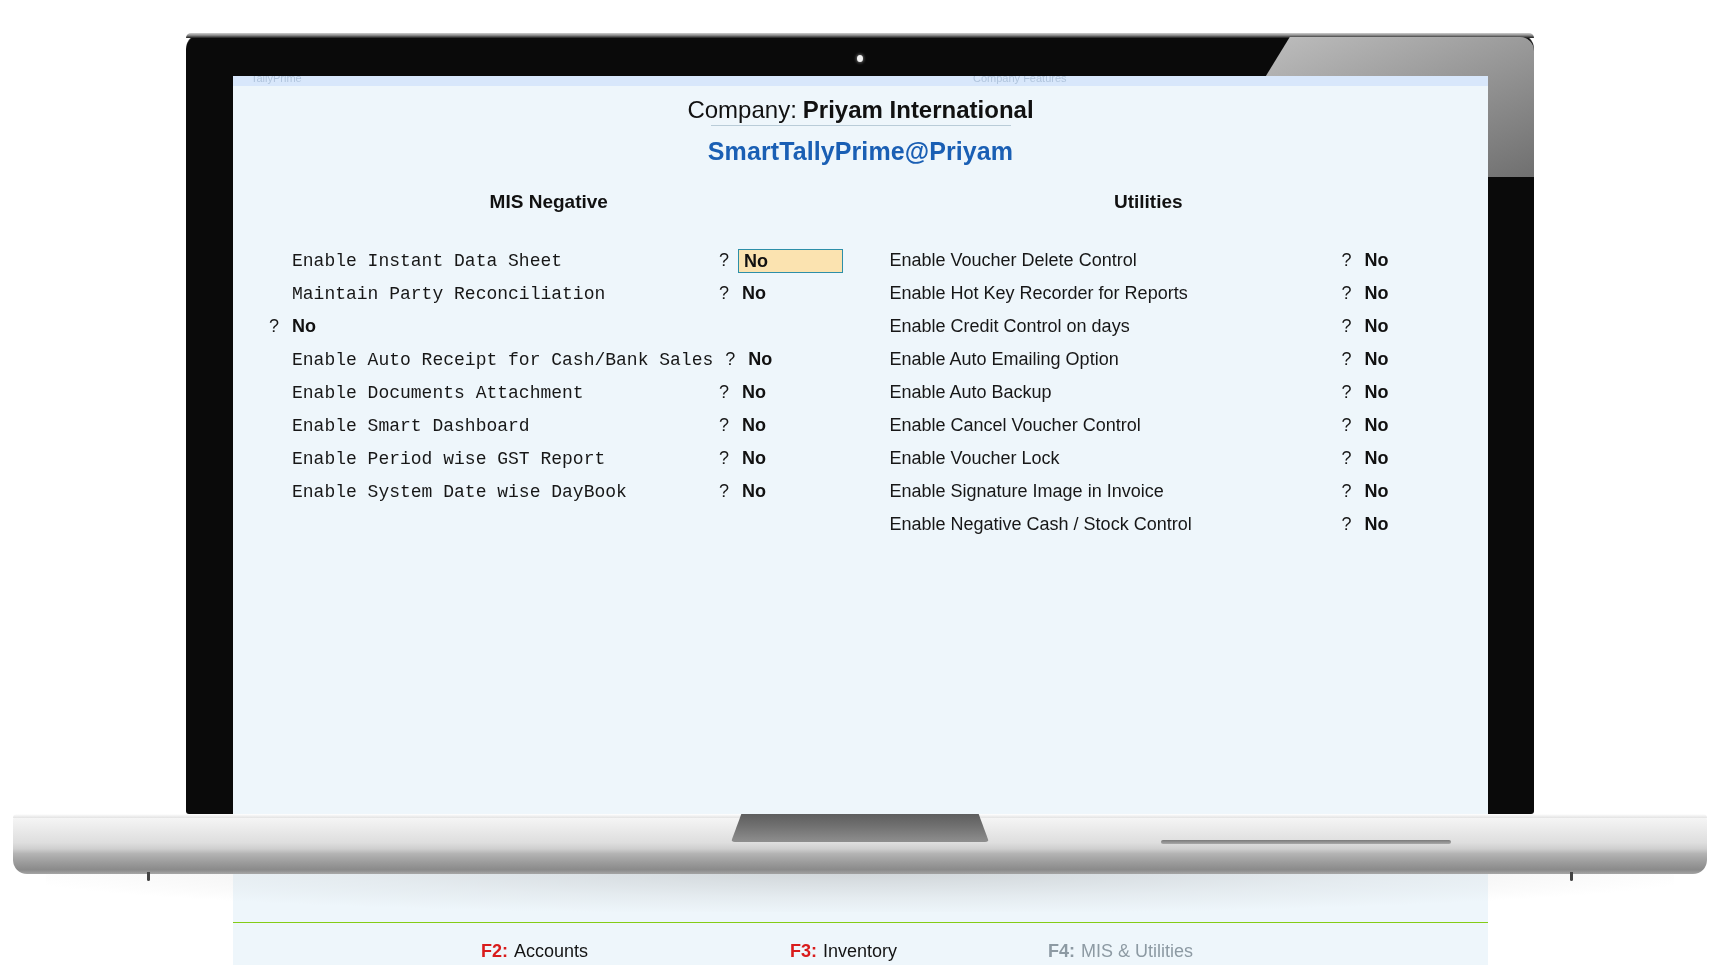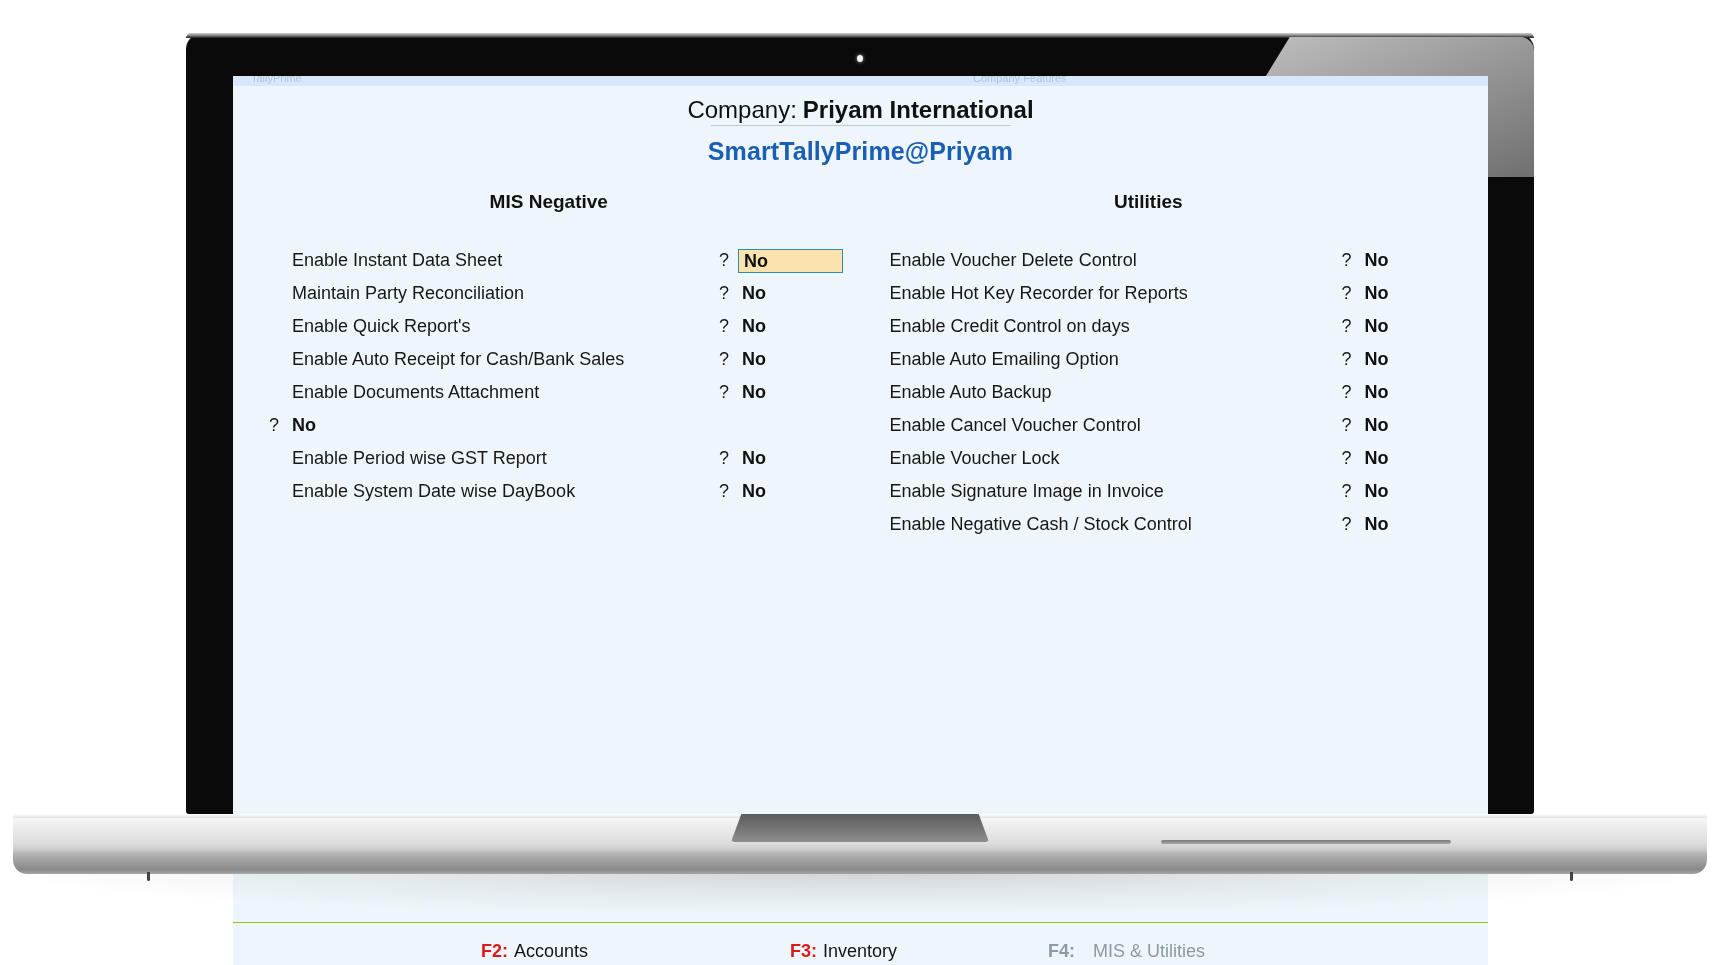--- a/index.html
+++ b/index.html
@@ -173,21 +173,21 @@
   }
   .opt-val {
     font-size: 18px;
     font-weight: bold;
     color: #111111;
     padding-left: 13px;
     white-space: nowrap;
   }
 
   
-  .col-left .opt-label { flex: 0 0 415px; padding-left: 35px; }
+  .col-left .opt-label { flex: 0 0 415px; padding-left: 35px; font-family: Liberation Mono, monospace; }
   .col-left .opt-q     { flex: 0 0 22px; }
   .col-left .opt-val   { width: 72px; }
 
   
   .col-right .opt-label { flex: 0 0 440px; padding-left: 29px; }
   .col-right .opt-q     { flex: 0 0 22px; }
   .col-right .opt-val   { width: 72px; }
 
   
   .opt-row.selected .opt-val {
@@ -211,21 +211,21 @@
     align-items: center;
   }
   .fkey {
     font-size: 18px;
     white-space: nowrap;
     position: absolute;
   }
   .fkey .k { font-weight: bold; color: #d91b1b; margin-right: 6px; }
   .fkey .t { color: #141414; }
   .fkey.disabled .k { color: #8d9aa3; }
-  .fkey.disabled .t { color: #8d9aa3; margin-left: 12px; }
+  .fkey.disabled .t { color: #8d9aa3; }
   .fkey.f2 { left: 248px; }
   .fkey.f3 { left: 557px; }
   .fkey.f4 { left: 815px; }
 
   
   .base {
     position: absolute;
     left: 13px;
     top: 814px;
     width: 1694px;
@@ -324,35 +324,35 @@
                   <div class="opt-label">Enable Instant Data Sheet</div>
                   <div class="opt-q">?</div>
                   <div class="opt-val">No</div>
                 </div>
                 <div class="opt-row">
                   <div class="opt-label">Maintain Party Reconciliation</div>
                   <div class="opt-q">?</div>
                   <div class="opt-val">No</div>
                 </div>
                 <div class="opt-row">
-                  <div class="opt-label">Enable Quick Report's</div>
                   <div class="opt-q">?</div>
                   <div class="opt-val">No</div>
                 </div>
                 <div class="opt-row">
                   <div class="opt-label">Enable Auto Receipt for Cash/Bank Sales</div>
                   <div class="opt-q">?</div>
                   <div class="opt-val">No</div>
                 </div>
                 <div class="opt-row">
                   <div class="opt-label">Enable Documents Attachment</div>
                   <div class="opt-q">?</div>
                   <div class="opt-val">No</div>
                 </div>
                 <div class="opt-row">
+                  <div class="opt-label">Enable Smart Dashboard</div>
                   <div class="opt-q">?</div>
                   <div class="opt-val">No</div>
                 </div>
                 <div class="opt-row">
                   <div class="opt-label">Enable Period wise GST Report</div>
                   <div class="opt-q">?</div>
                   <div class="opt-val">No</div>
                 </div>
                 <div class="opt-row">
                   <div class="opt-label">Enable System Date wise DayBook</div>

